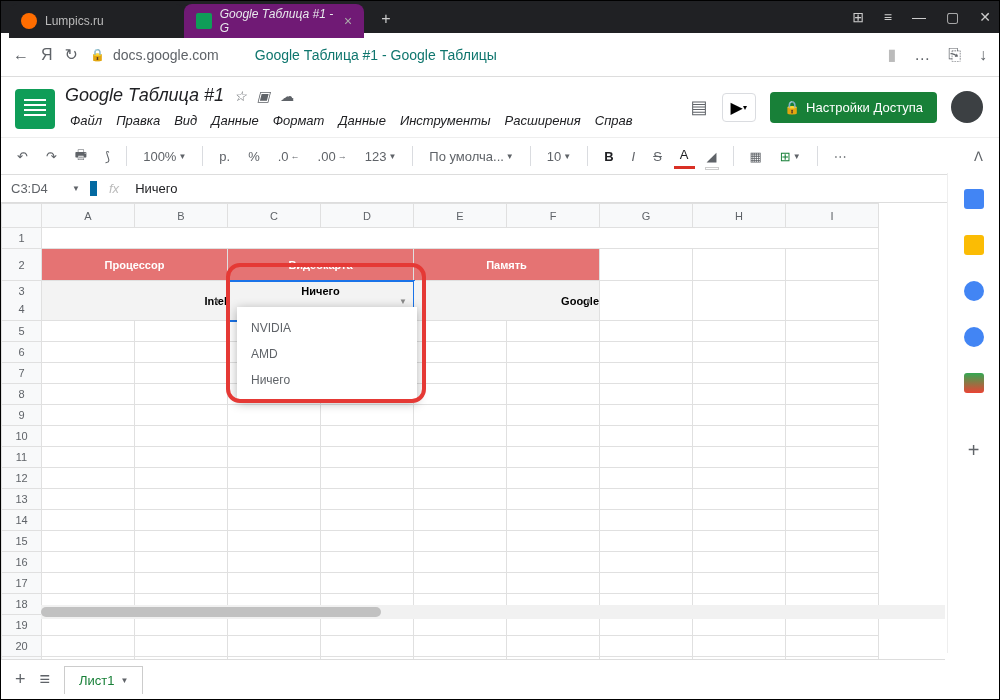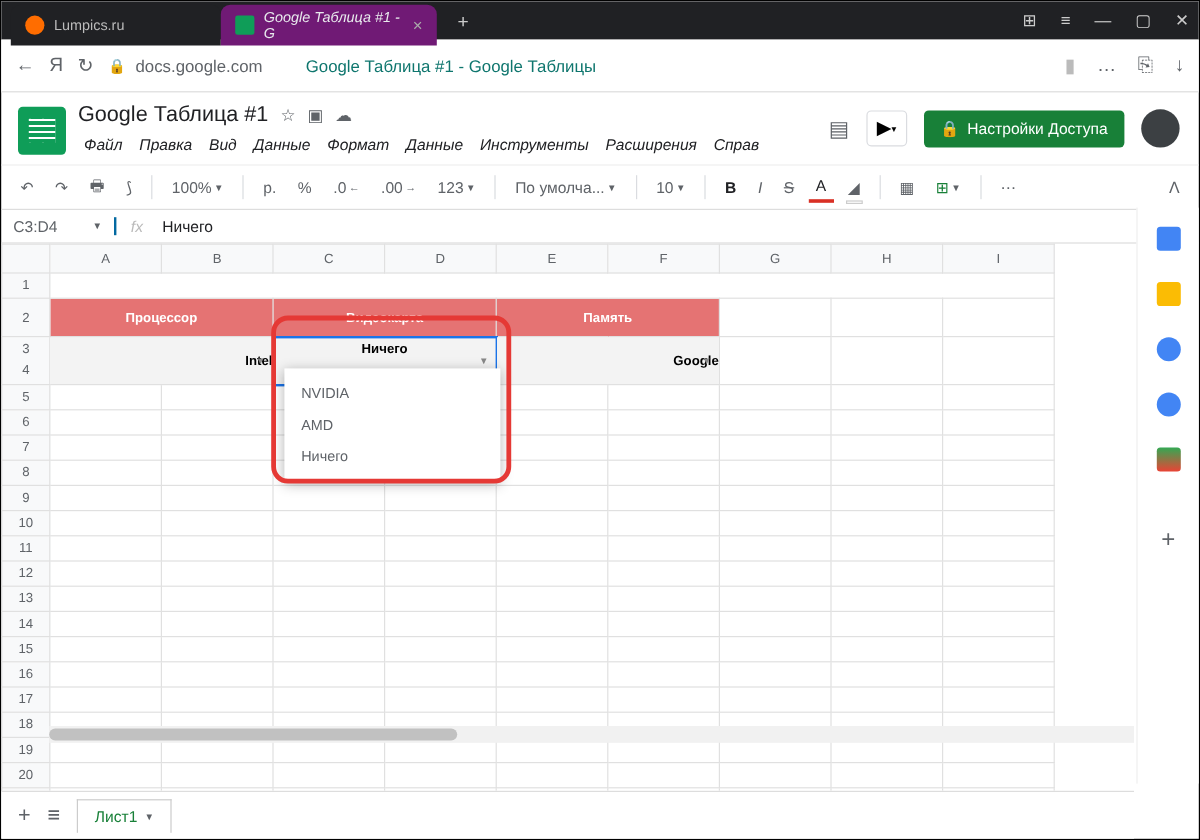--- a/index.html
+++ b/index.html
@@ -25,41 +25,41 @@
 .url-text { color: #5f6368; font-size: 14px; }
 .page-title-addr { color: #0f766e; font-size: 14px; margin-left: 24px; }
 .addr-right { margin-left: auto; display: flex; gap: 18px; color: #5f6368; align-items: center; }
 .addr-right .ico { font-size: 16px; }
 
 
 .sheets-header { display: flex; align-items: flex-start; padding: 8px 16px 0 14px; gap: 10px; }
 .sheets-logo { width: 40px; height: 40px; background: #0f9d58; border-radius: 4px; position: relative; margin-top: 4px; }
 .sheets-logo::after { content: ""; position: absolute; top: 10px; left: 9px; width: 22px; height: 20px; background: repeating-linear-gradient(#fff 0 2px, #0f9d58 2px 5px), repeating-linear-gradient(90deg, #fff 0 2px, transparent 2px 11px); }
 .doc-head { flex: 1; }
-.doc-title-row { display: flex; align-items: center; gap: 10px; }
+.doc-title-row { display: flex; align-items: center; gap: 10px; font-style: italic; }
 .doc-title { font-size: 18px; color: #202124; }
 .title-icons { display: flex; gap: 10px; color: #5f6368; font-size: 14px; }
 .menu-bar { display: flex; gap: 4px; margin-top: 4px; font-size: 13px; color: #202124; }
 .menu-bar span { padding: 3px 5px; font-style: italic; }
 .header-right { display: flex; align-items: center; gap: 14px; margin-top: 6px; }
 .header-right .hico { color: #5f6368; font-size: 18px; }
 .present-btn { border: 1px solid #dadce0; border-radius: 4px; padding: 4px 8px; display: flex; align-items: center; }
 .share-btn { background: #188038; color: #fff; border-radius: 4px; padding: 8px 14px; font-size: 13px; font-weight: 500; display: flex; align-items: center; gap: 6px; }
 .avatar { width: 32px; height: 32px; border-radius: 50%; background: #3c4043; }
 
 
 .toolbar { height: 38px; border-top: 1px solid #eee; border-bottom: 1px solid #ddd; display: flex; align-items: center; padding: 0 10px; gap: 6px; font-size: 13px; color: #5f6368; margin-top: 6px; }
 .toolbar .sep { width: 1px; height: 20px; background: #dadce0; margin: 0 4px; }
 .toolbar .tbtn { padding: 4px 6px; display: flex; align-items: center; gap: 2px; }
 .toolbar .caret { font-size: 8px; color: #5f6368; }
 .toolbar-collapse { margin-left: auto; }
 
 
 .formula-bar { height: 28px; display: flex; align-items: center; border-bottom: 1px solid #ddd; font-size: 13px; }
-.name-box { width: 96px; padding: 0 10px; color: #5f6368; border-right: 2px solid #0369a1; display: flex; justify-content: space-between; align-items: center; }
+.name-box { width: 96px; padding: 0 10px; color: #5f6368; border-right: 7px solid #0369a1; display: flex; justify-content: space-between; align-items: center; }
 .fx-label { padding: 0 12px; color: #bbb; font-style: italic; }
 .formula-val { color: #202124; padding: 0 4px; }
 
 
 .grid-wrap { position: relative; height: 456px; overflow: hidden; }
 .grid { border-collapse: collapse; table-layout: fixed; }
 .grid th, .grid td { border: 1px solid #e0e0e0; height: 21px; font-size: 11px; }
 .grid .corner { width: 40px; background: #f8f9fa; }
 .grid .rowh { width: 40px; background: #f8f9fa; color: #5f6368; text-align: center; font-weight: normal; }
 .grid .colh { background: #f8f9fa; color: #5f6368; text-align: center; font-weight: normal; height: 24px; }

